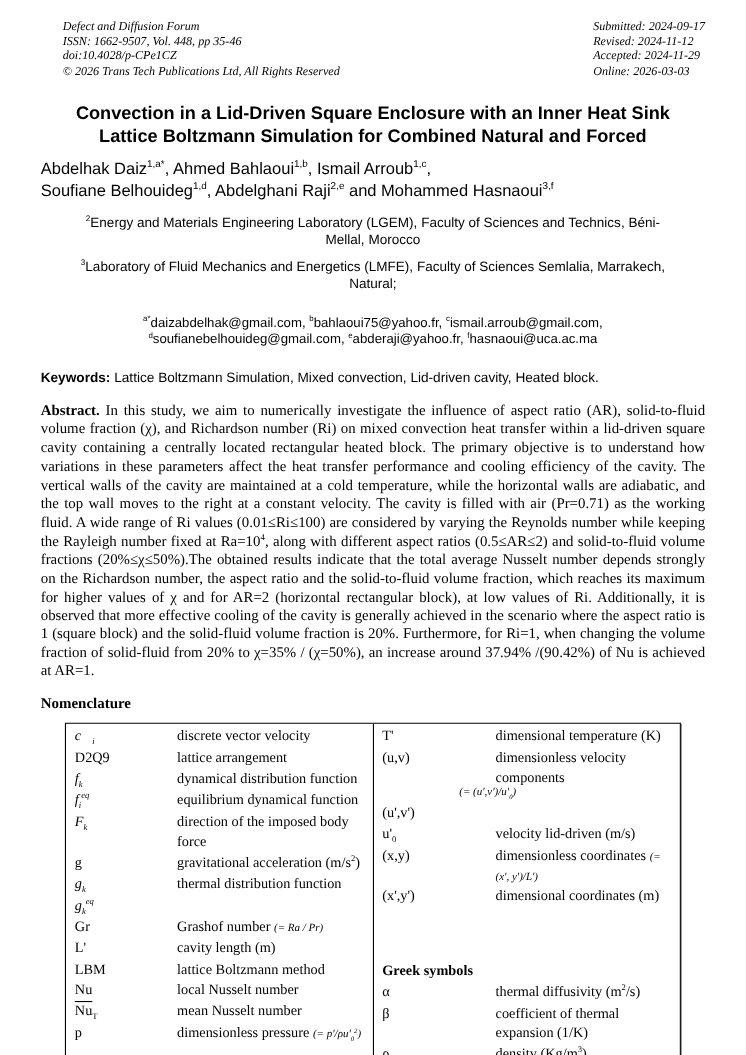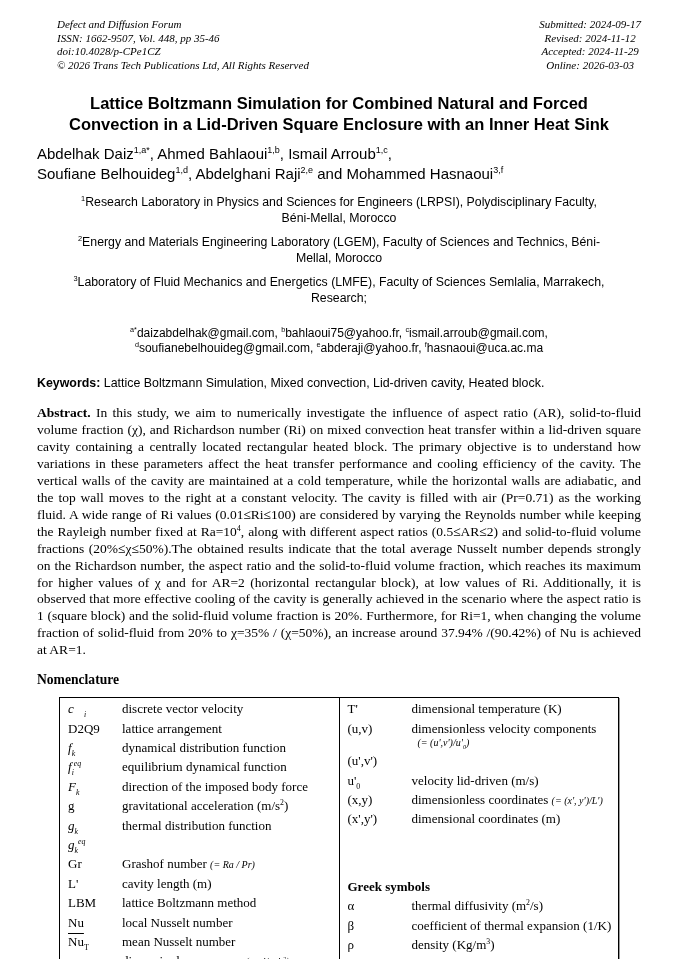--- a/index.html
+++ b/index.html
@@ -10,21 +10,21 @@
   }
   sup{font-size:60%;line-height:0;vertical-align:super;}
   sub{font-size:60%;line-height:0;vertical-align:sub;}
   .ov{text-decoration:overline;}
   .b{font-weight:bold;}
 
   
   .jheader{display:flex;justify-content:space-between;font-style:italic;
     font-size:11px;line-height:1.24;}
   .jleft{padding-left:20px;}
-  .jright{text-align:center;}
+  .jright{text-align:left;}
 
   
   .title{margin:20px 0 0 0;text-align:center;font-family:"Liberation Sans",sans-serif;
     font-weight:bold;font-size:16.5px;line-height:1.28;}
   .authors{margin-top:9px;font-family:"Liberation Sans",sans-serif;
     font-size:15px;line-height:1.33;}
   .affils{margin-top:11px;font-family:"Liberation Sans",sans-serif;font-size:12.3px;
     line-height:1.3;text-align:center;}
   .affil{margin-bottom:8px;}
   .emails{margin-top:19px;text-align:center;font-family:"Liberation Sans",sans-serif;
@@ -33,21 +33,21 @@
 
   
   .abstract{margin:15px 0 0 0;font-size:13.5px;line-height:1.255;text-align:justify;}
 
   
   .nomh{margin-top:13px;font-weight:bold;font-size:13.6px;}
   .ntable{margin:9px auto 0 auto;width:558px;border:1px solid #000;border-bottom:2px solid #000;
     box-shadow:1px 1px 0 #9a9a9a;display:flex;font-size:13px;line-height:1.42;}
   .ncol{flex:1;box-sizing:border-box;padding:2px 4px 6px 8px;}
   .ncol.left{border-right:1px solid #000;}
-  .nrow{display:flex;align-items:baseline;min-height:19.4px;}
+  .nrow{display:flex;align-items:baseline;min-height:19.4px;gap:39px;}
   .nrow.spacer{min-height:12px;}
   .nrow.heading{font-weight:bold;margin-top:36px;}
   .nsym{flex:none;width:54px;}
   .ncol.right .nsym{width:64px;}
   .nsym.it{font-style:italic;}
   .ndesc{flex:1;}
   .note{font-size:10px;font-style:italic;}
   .noteline{font-size:10px;padding-left:66px;margin:-3px 0 2px 0;}
   .ncol.right .noteline{padding-left:70px;}
 </style>
@@ -65,41 +65,37 @@
     </div>
     <div class="jright">
       <div>Submitted: 2024-09-17</div>
       <div>Revised: 2024-11-12</div>
       <div>Accepted: 2024-11-29</div>
       <div>Online: 2026-03-03</div>
     </div>
   </div>
 
   <div class="title">
+    <div>Convection in a Lid-Driven Square Enclosure with an Inner Heat Sink</div>
     <div>Lattice Boltzmann Simulation for Combined Natural and Forced</div>
-    <div>Convection in a Lid-Driven Square Enclosure with an Inner Heat Sink</div>
   </div>
 
   <div class="authors">
     <div>Abdelhak Daiz<sup>1,a*</sup>, Ahmed Bahlaoui<sup>1,b</sup>, Ismail Arroub<sup>1,c</sup>,</div>
     <div>Soufiane Belhouideg<sup>1,d</sup>, Abdelghani Raji<sup>2,e</sup> and Mohammed Hasnaoui<sup>3,f</sup></div>
   </div>
 
   <div class="affils">
     <div class="affil">
-      <div><sup>1</sup>Research Laboratory in Physics and Sciences for Engineers (LRPSI), Polydisciplinary Faculty,</div>
-      <div>Béni-Mellal, Morocco</div>
-    </div>
-    <div class="affil">
       <div><sup>2</sup>Energy and Materials Engineering Laboratory (LGEM), Faculty of Sciences and Technics, Béni-</div>
       <div>Mellal, Morocco</div>
     </div>
     <div class="affil">
       <div><sup>3</sup>Laboratory of Fluid Mechanics and Energetics (LMFE), Faculty of Sciences Semlalia, Marrakech,</div>
-      <div>Research;</div>
+      <div>Natural;</div>
     </div>
   </div>
 
   <div class="emails">
     <div><sup>a*</sup>daizabdelhak@gmail.com, <sup>b</sup>bahlaoui75@yahoo.fr, <sup>c</sup>ismail.arroub@gmail.com,</div>
     <div><sup>d</sup>soufianebelhouideg@gmail.com, <sup>e</sup>abderaji@yahoo.fr, <sup>f</sup>hasnaoui@uca.ac.ma</div>
   </div>
 
   <div class="keywords">
     <span class="b">Keywords:</span><span> Lattice Boltzmann Simulation, Mixed convection, Lid-driven cavity, Heated block.</span>

